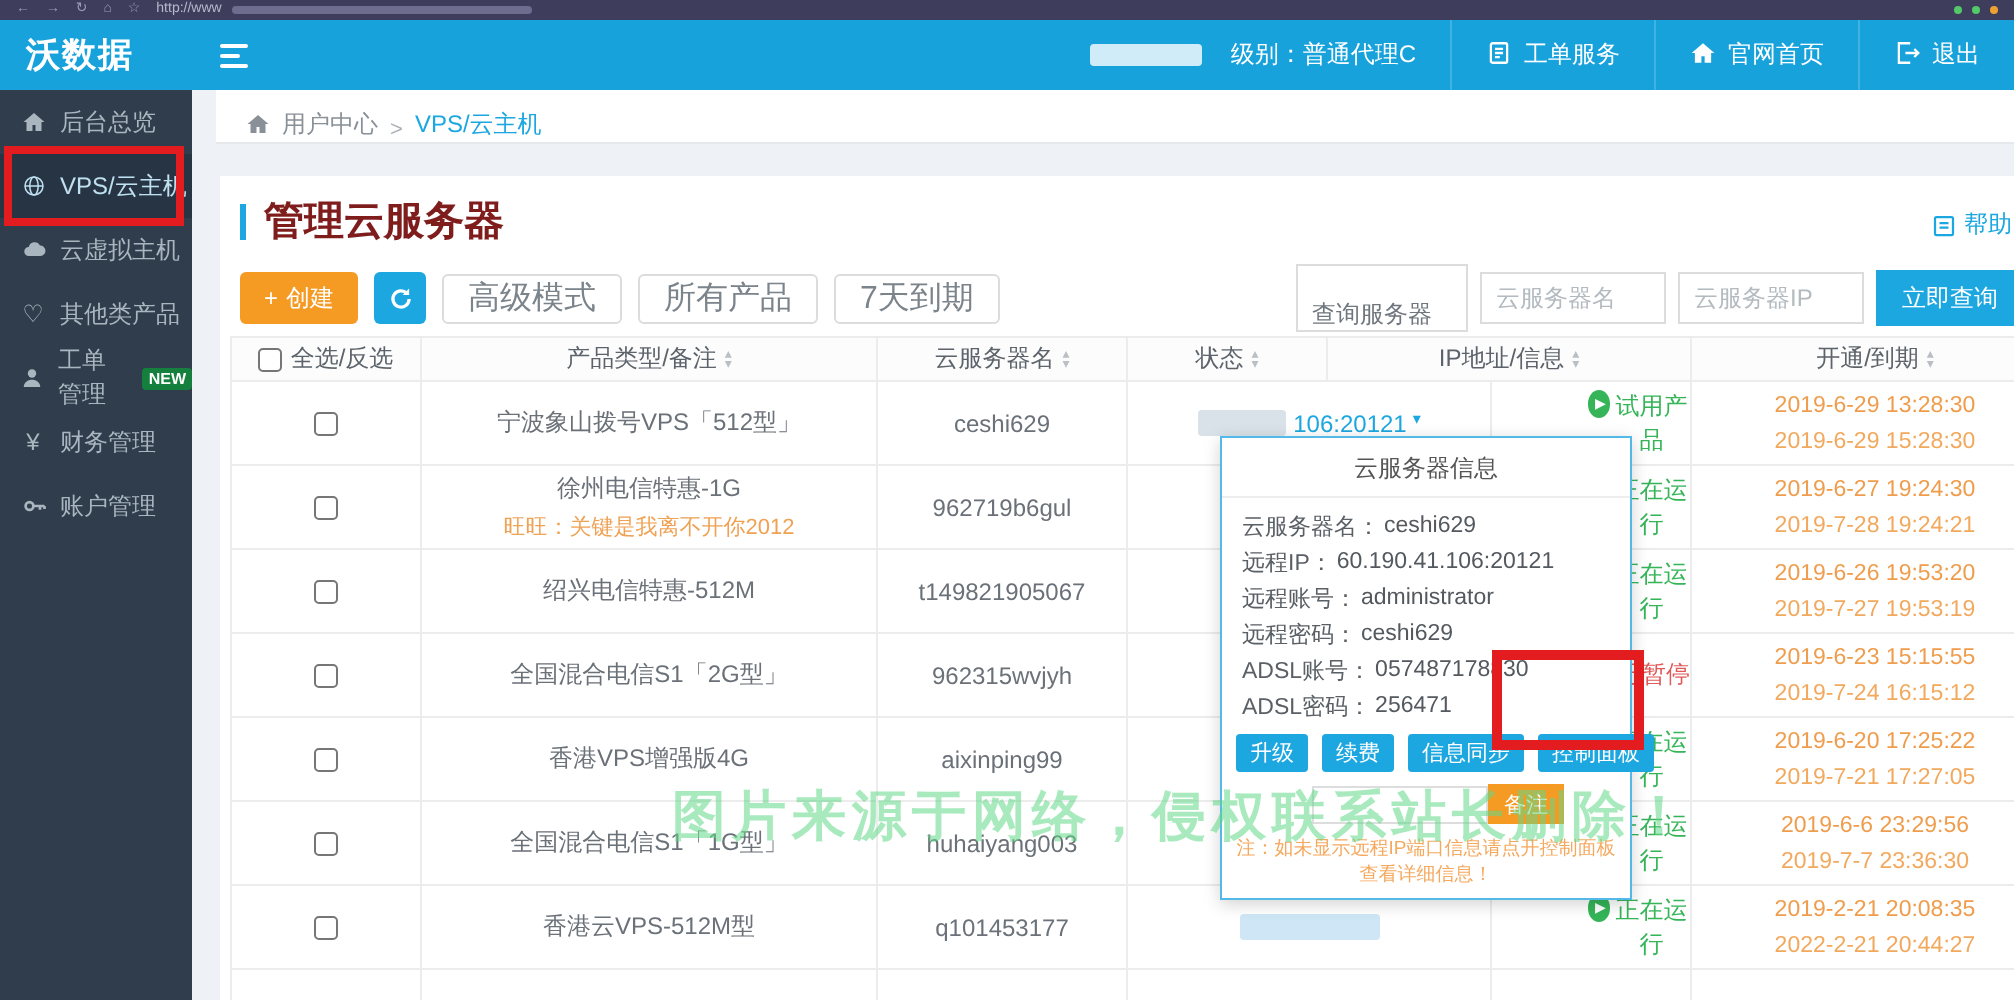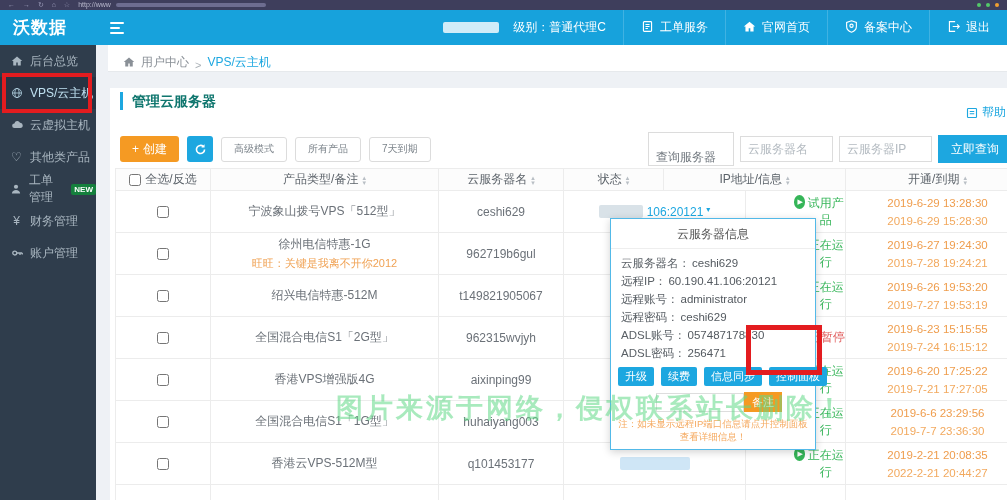--- a/index.html
+++ b/index.html
@@ -39,34 +39,34 @@
   .sicon svg{width:12px;height:12px;}
   .badge{background:#15803d;color:#fff;font-size:8px;font-weight:bold;padding:1px 3px;border-radius:2px;margin-left:2px;}
   
   .breadcrumb{position:absolute;left:108px;top:45px;width:911px;height:27px;background:#fff;
     border-bottom:1px solid #e6e9ec;display:flex;align-items:flex-end;gap:6px;padding-left:15px;color:#8a9097;}
   .breadcrumb svg{width:12px;height:12px;color:#8a9097;}
   .bc-sep{color:#aab0b6;font-size:11px;}
   .bc-current{color:#1da7e0;cursor:pointer;}
   
   .card{position:absolute;left:110px;top:88px;width:912px;height:440px;background:#fff;}
-  .card-title{position:absolute;left:10px;top:4px;padding-left:9px;border-left:3px solid #1da7e0;
-    font-size:14px;font-weight:bold;color:#0f766e;line-height:18px;}
+  .card-title{position:absolute;left:10px;top:14px;padding-left:9px;border-left:3px solid #1da7e0;
+    font-size:20px;font-weight:bold;color:#7f1d1d;line-height:18px;}
   .help-link{position:absolute;left:856px;top:16px;display:flex;align-items:center;gap:4px;
     color:#1da7e0;font-size:12px;cursor:pointer;white-space:nowrap;}
   .help-link svg{width:12px;height:12px;}
   
   .toolbar{position:absolute;left:10px;top:44px;width:892px;display:flex;align-items:center;gap:8px;}
   .btn-create{display:flex;align-items:center;gap:4px;background:#f59a23;color:#fff;border:none;
     height:26px;padding:0 12px;font-size:12px;border-radius:3px;cursor:pointer;}
   .btn-refresh{width:26px;height:26px;background:#1da7e0;color:#fff;border:none;border-radius:3px;
     display:flex;align-items:center;justify-content:center;cursor:pointer;}
   .btn-refresh svg{width:13px;height:13px;}
   .btn-outline{background:#fff;border:1px solid #dcdcdc;color:#7c848b;height:25px;padding:0 12px;
-    font-size:10px;border-radius:3px;cursor:pointer;}
+    font-size:16px;border-radius:3px;cursor:pointer;}
   .toolbar-right{margin-left:auto;display:flex;align-items:center;gap:6px;}
   .select{width:86px;height:26px;border:1px solid #dcdcdc;background:#fff;color:#6f767d;
     display:flex;align-items:flex-start;justify-content:space-between;padding:16px 7px;cursor:pointer;flex-direction:column;}
   .select .caret{font-size:8px;color:#555;}
   .inp{width:93px;height:26px;border:1px solid #dcdcdc;padding:0 7px;font-size:12px;color:#444;}
   .inp::placeholder{color:#b3bac0;}
   .btn-search{background:#1da7e0;color:#fff;border:none;height:28px;padding:0 13px;font-size:12px;cursor:pointer;white-space:nowrap;}
   
   .table{position:absolute;left:5px;top:80px;width:920px;}
   .tr{display:flex;border-bottom:1px solid #ececec;background:#fff;}
@@ -151,27 +151,20 @@
     <span>工单服务</span>
   </div>
         <div class="hnav">
     <span><svg viewBox="0 0 16 16" fill="currentColor">
               <path d="M8 2L1 8h2v6h4v-4h2v4h4V8h2z"></path>
             </svg></span>
     <span>官网首页</span>
   </div>
         <div class="hnav">
     <span><svg viewBox="0 0 16 16" fill="none" stroke="currentColor" stroke-width="1.4">
-              <path d="M8 1l6 2v5c0 4-3 6-6 7-3-1-6-3-6-7V3z"></path>
-              <circle cx="8" cy="7" r="2"></circle>
-            </svg></span>
-    <span>备案中心</span>
-  </div>
-        <div class="hnav">
-    <span><svg viewBox="0 0 16 16" fill="none" stroke="currentColor" stroke-width="1.4">
               <path d="M10 2H3v12h7"></path>
               <path d="M7 8h8M12.5 5.5L15 8l-2.5 2.5"></path>
             </svg></span>
     <span>退出</span>
   </div>
       </div>
   </div>
 </div>
 
 <div class="sidebar">

